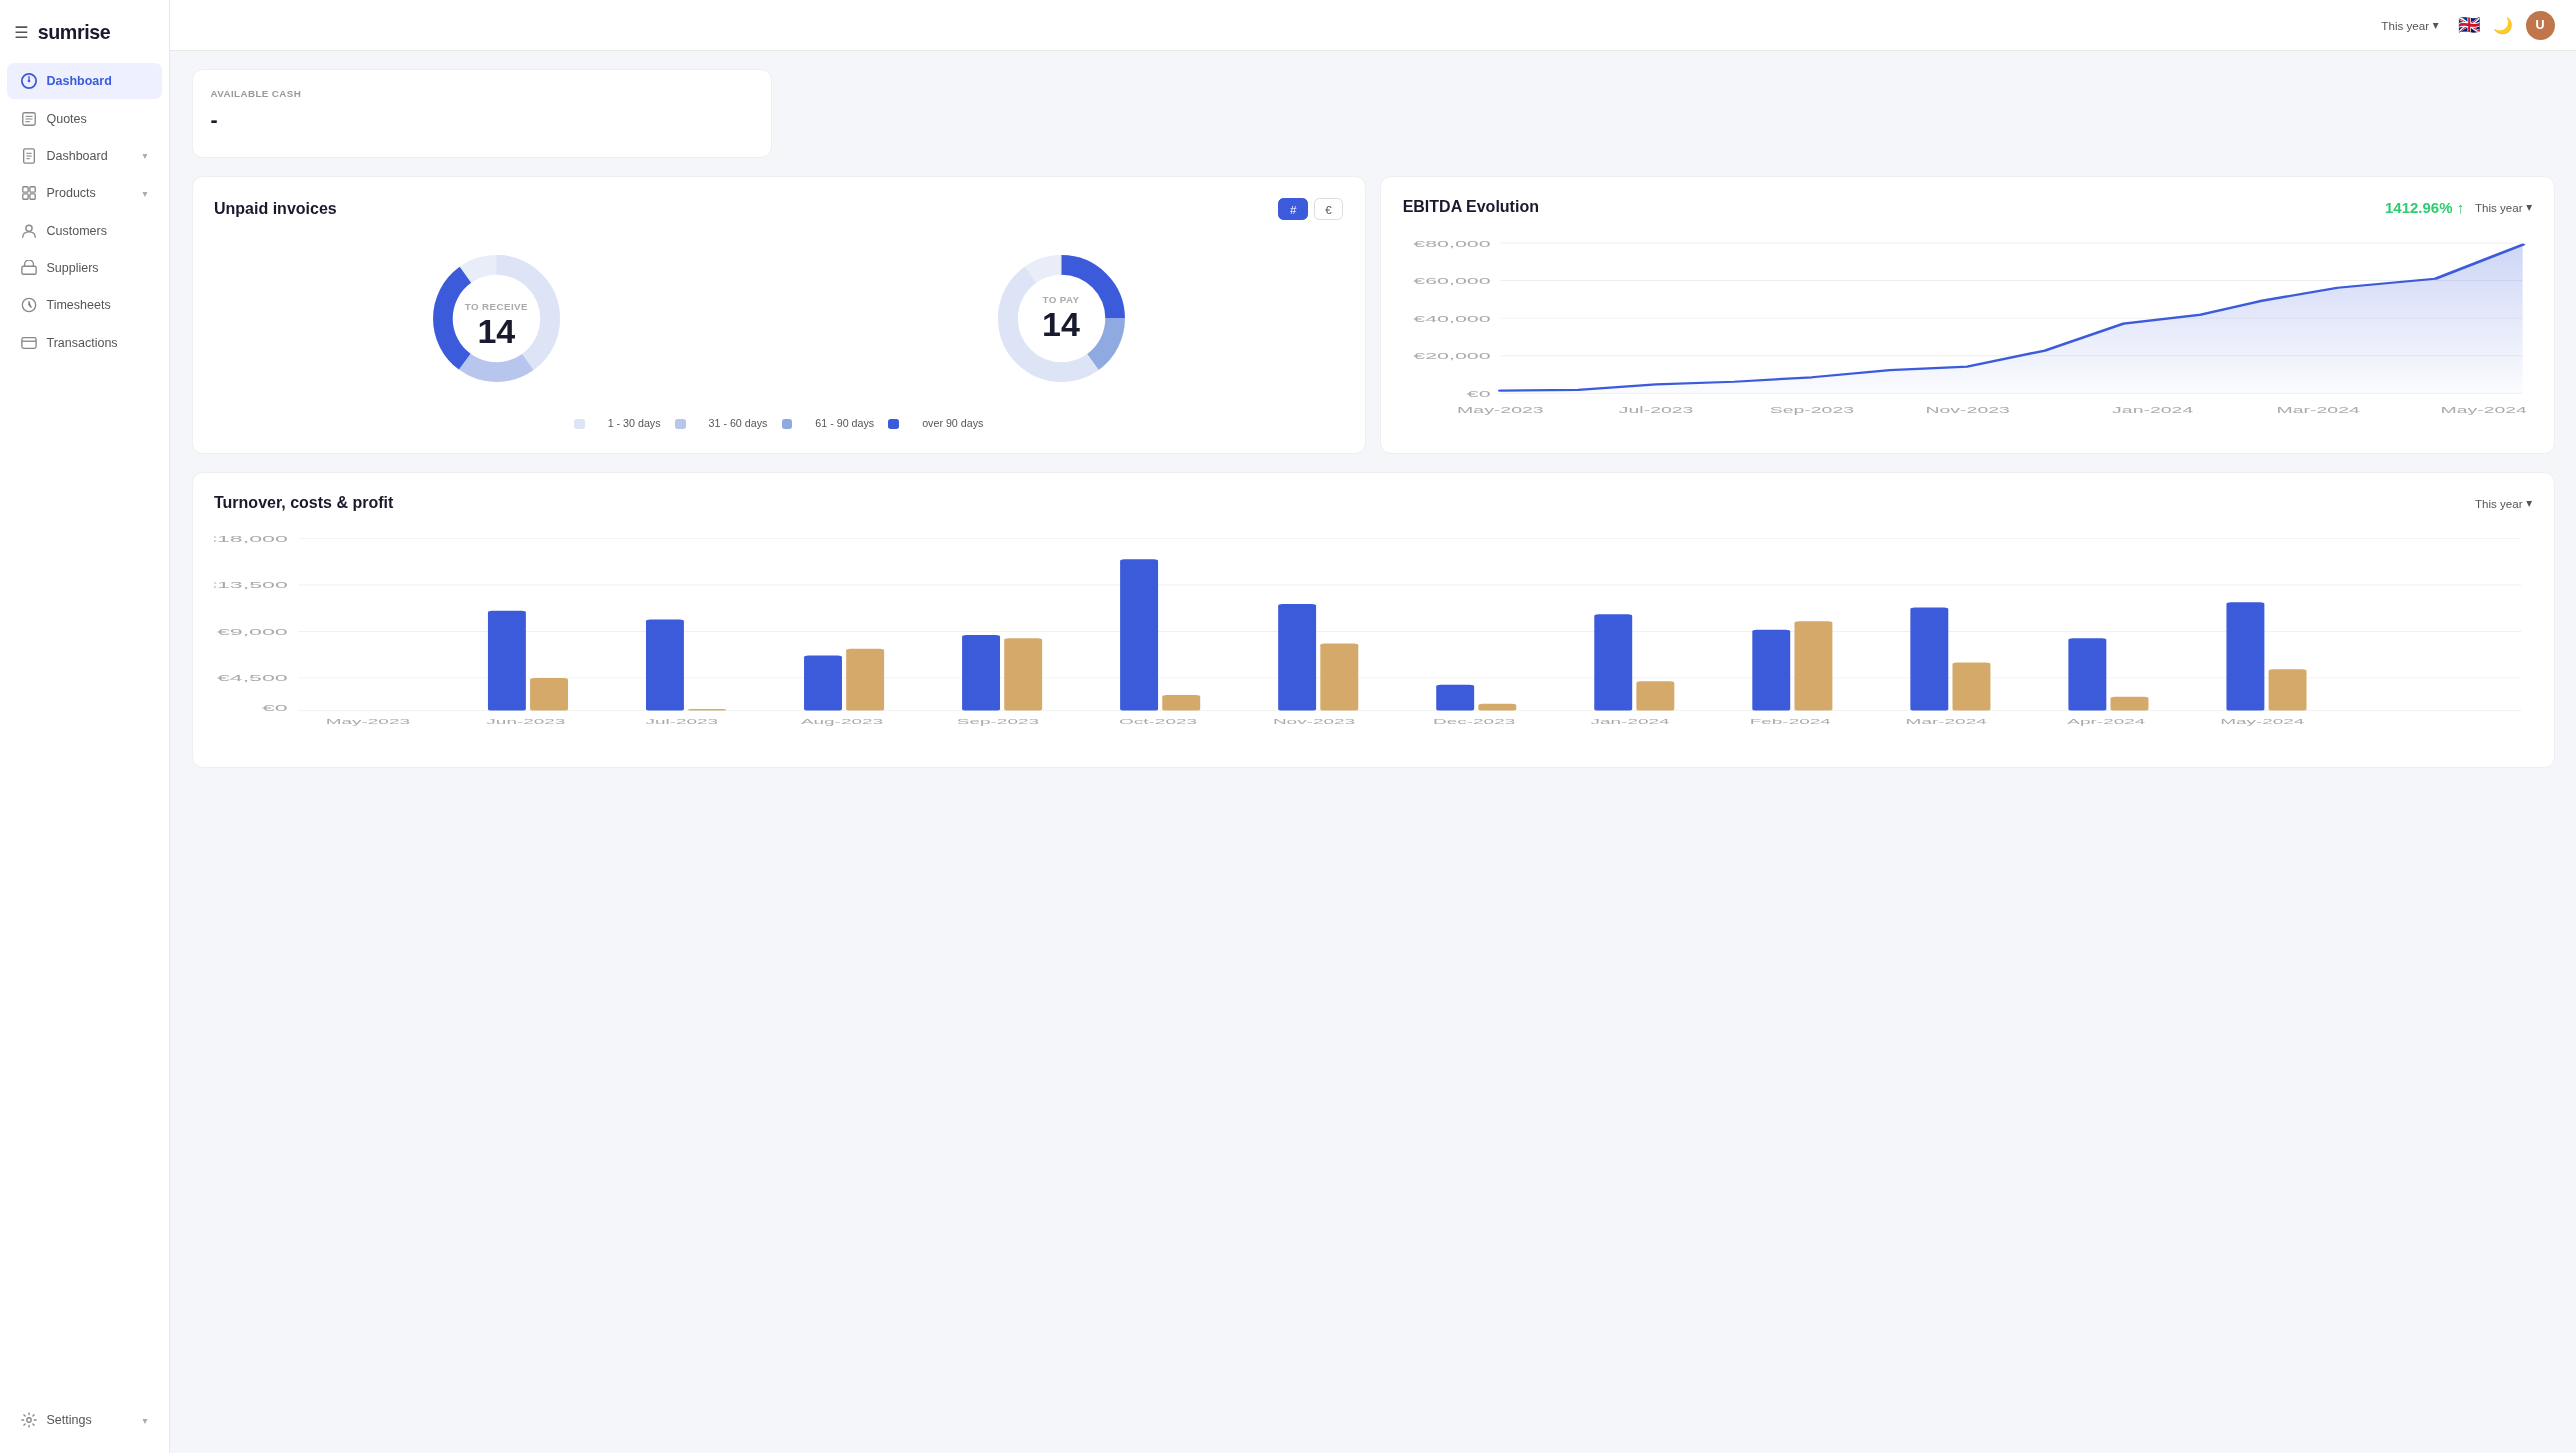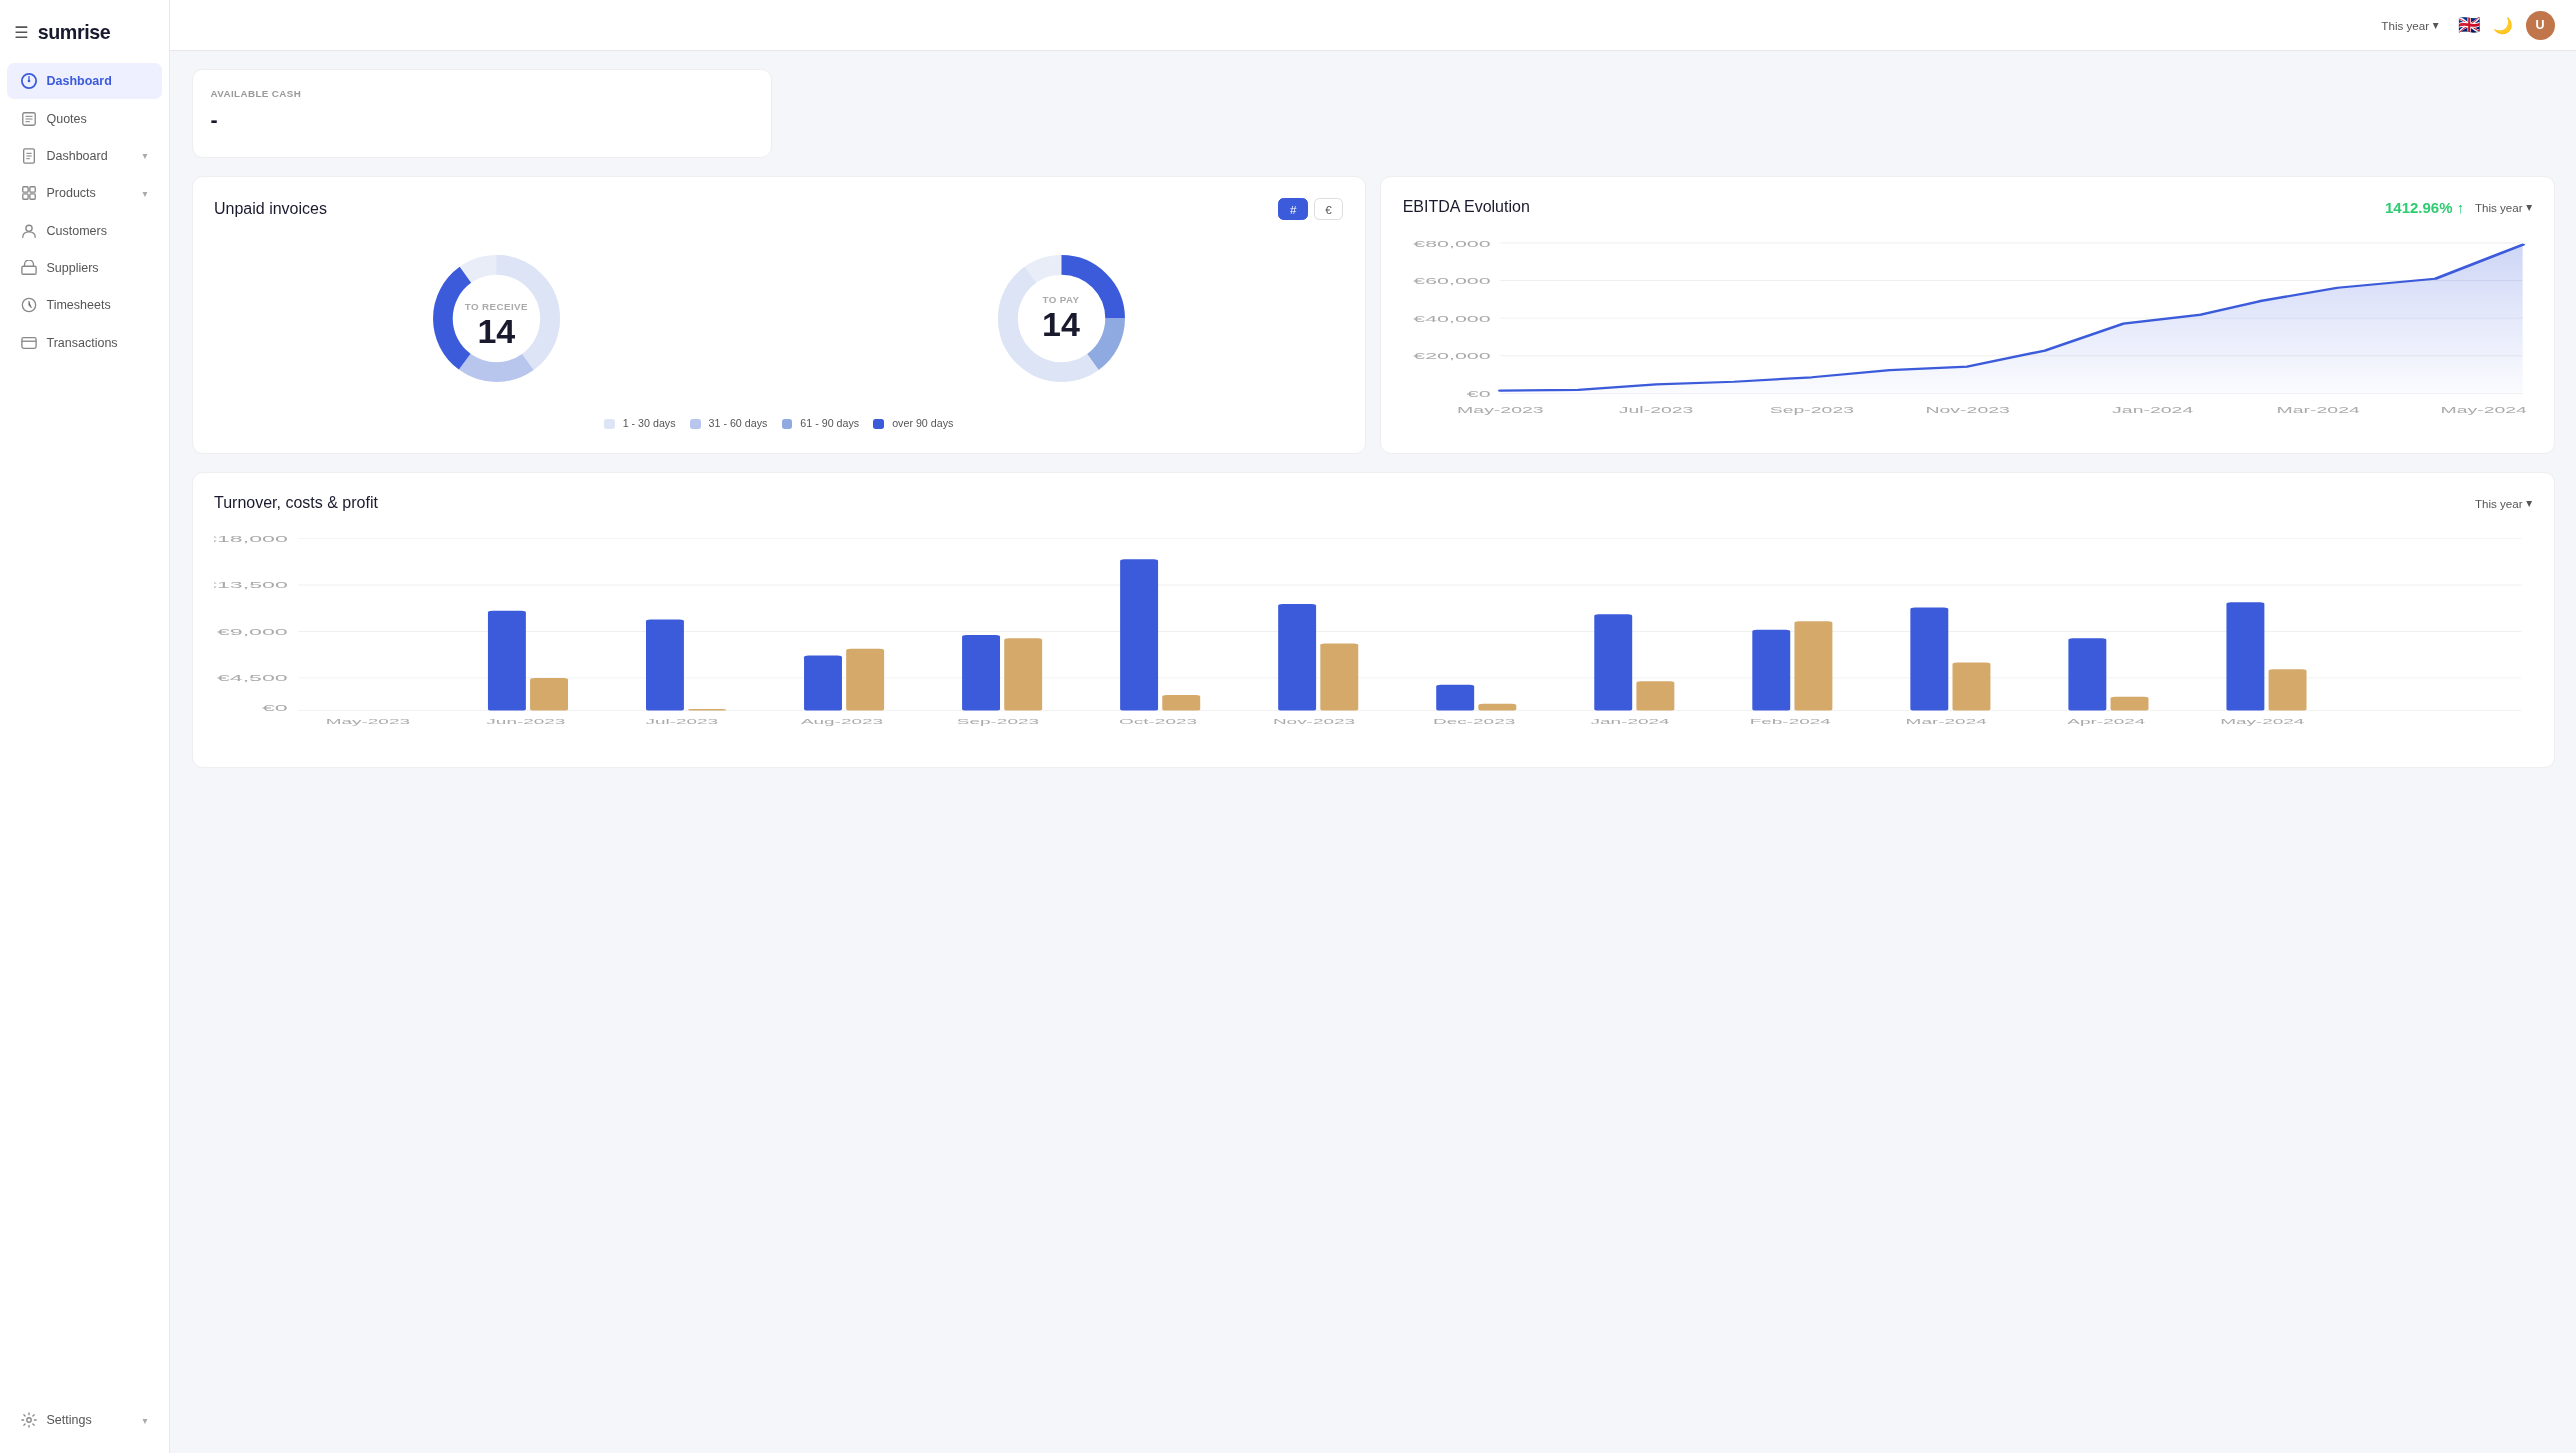--- a/index.html
+++ b/index.html
@@ -34,33 +34,33 @@
     .kpi-label { font-size: 9.8px; font-weight: 600; color: #999; text-transform: uppercase; letter-spacing: 0.4px; margin-bottom: 9px; }
     .kpi-value { font-size: 21.5px; font-weight: 700; color: #1a1a2e; margin-bottom: 5.4px; }
     .kpi-change { font-size: 10.7px; font-weight: 600; }
     .kpi-change.positive { color: #2ecc71; }
     .kpi-change.negative { color: #e74c3c; }
 
     
     .charts-row { display: grid; grid-template-columns: 1fr 1fr; gap: 14.3px; margin-bottom: 18px; }
     .chart-card { background: #fff; border-radius: 10.7px; padding: 21.5px; border: 0.9px solid #eee; }
     .chart-header { display: flex; align-items: center; justify-content: space-between; margin-bottom: 18px; }
-    .chart-title { font-size: 16px; font-weight: 400; color: #1a1a2e; text-align: right; }
+    .chart-title { font-size: 16px; font-weight: 700; color: #1a1a2e; text-align: right; }
     .chart-controls { display: flex; gap: 5.4px; }
     .chart-btn { border: 0.9px solid #ddd; background: #fff; padding: 3.6px 10.7px; border-radius: 5.4px; font-size: 11.6px; cursor: pointer; color: #555; }
     .chart-btn.active { background: #3b5bdb; color: #fff; border-color: #3b5bdb; }
     .chart-year-select { font-size: 11.6px; color: #555; cursor: pointer; display: flex; align-items: center; gap: 3.6px; }
     .ebitda-header-right { display: flex; align-items: center; gap: 10.7px; }
     .ebitda-pct { font-size: 15px; font-weight: 700; color: #2ecc71; }
 
     
     .donut-area { display: flex; justify-content: space-around; align-items: center; padding: 9px 0 18px; }
     .donut-wrap { display: flex; flex-direction: column; align-items: center; gap: 7.2px; }
     .legend-row { display: flex; flex-wrap: wrap; justify-content: center; gap: 14.3px; margin-top: 9px; }
-    .legend-item { display: flex; align-items: flex-end; gap: 8px; font-size: 10.7px; color: #555; }
+    .legend-item { display: flex; align-items: flex-end; gap: 23px; font-size: 10.7px; color: #555; }
     .legend-dot { width: 10.7px; height: 10.7px; border-radius: 2.7px; }
 
     
     .line-chart-wrap { position: relative; height: 197px; }
 
     
     .bottom-card { background: #fff; border-radius: 10.7px; padding: 21.5px; border: 0.9px solid #eee; }
     .bottom-chart-wrap { position: relative; height: 215px; margin-top: 9px; }
 
     .y-axis-label { font-size: 11px; fill: #aaa; }

